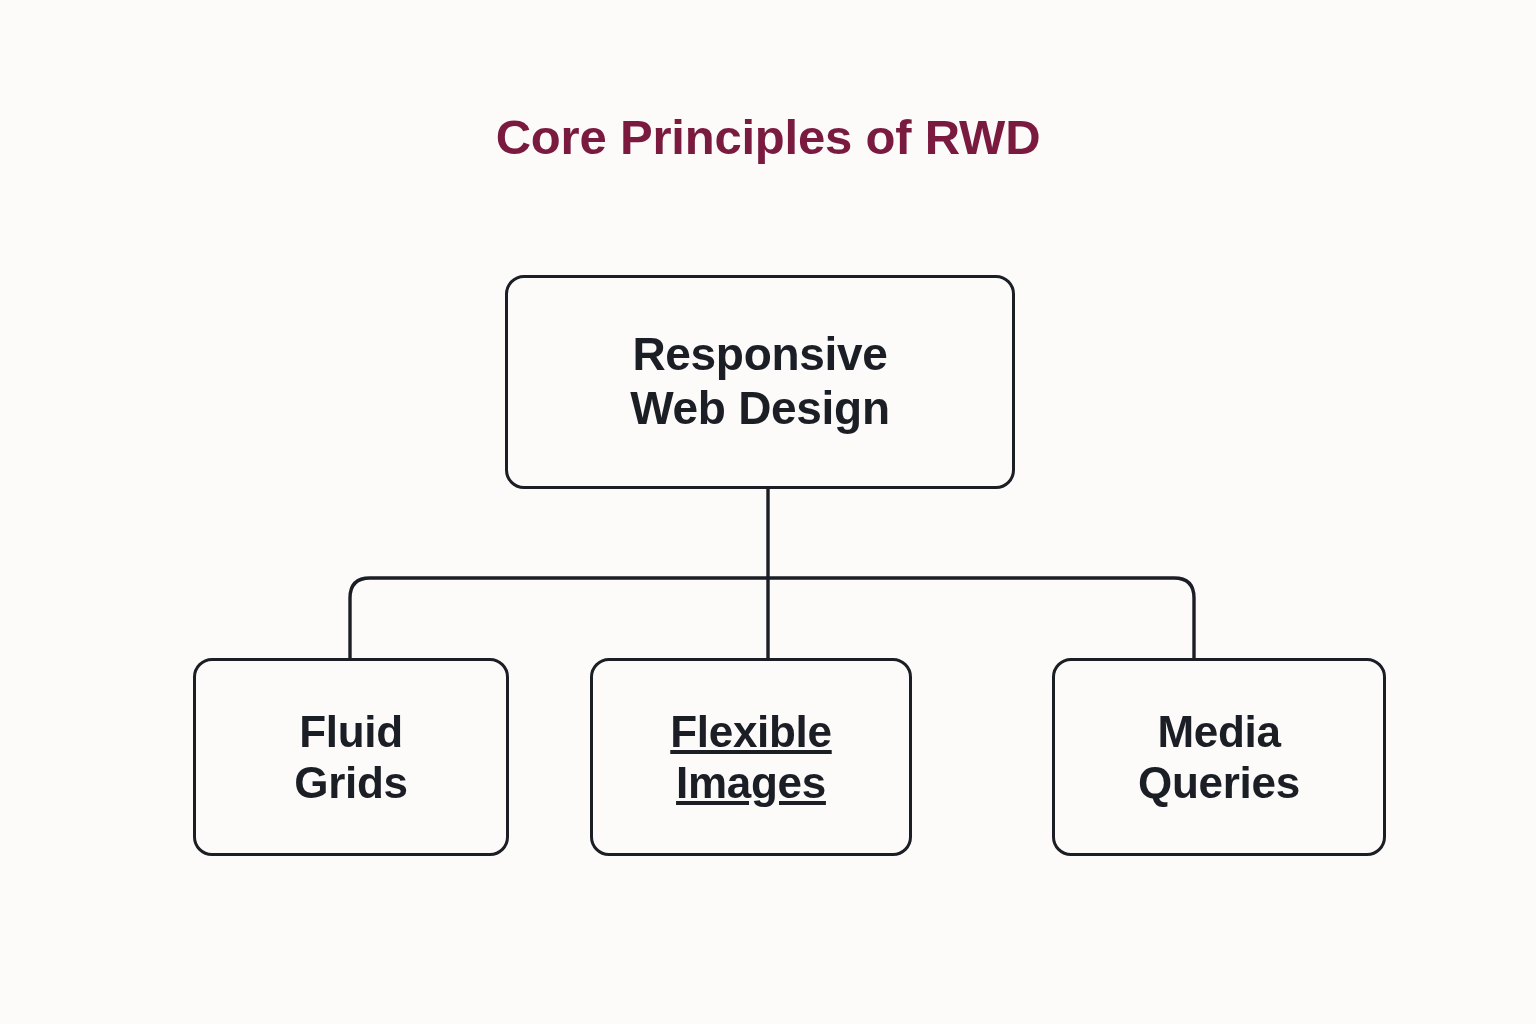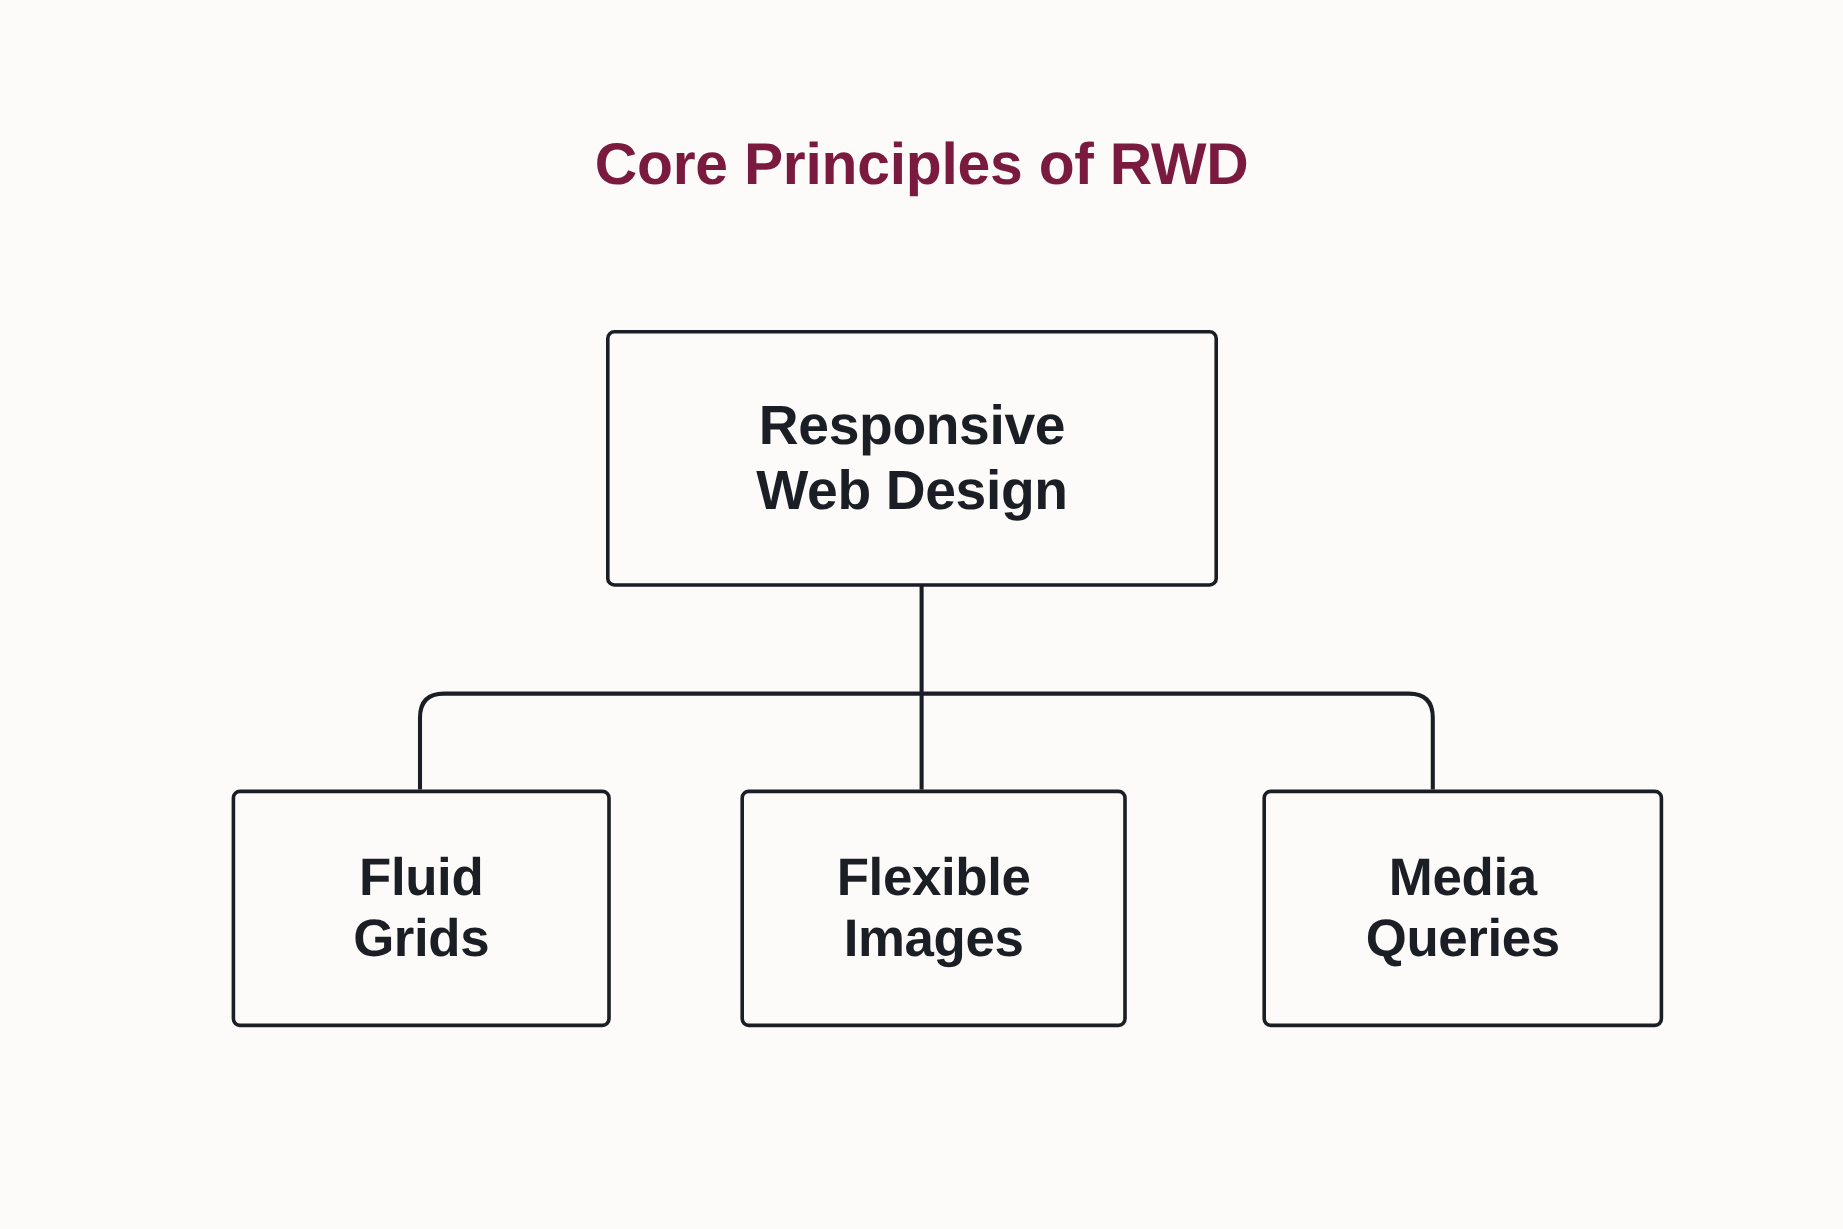--- a/index.html
+++ b/index.html
@@ -46,21 +46,21 @@
     height: 1024px;
     pointer-events: none;
   }
 
   
   .node-box {
     position: absolute;
     box-sizing: border-box;
     background: #fcfbfa;
     border: 3px solid #1b1e24;
-    border-radius: 7px;
+    border-radius: 19px;
     display: flex;
     align-items: center;
     justify-content: center;
     text-align: center;
     color: #1b1e24;
     line-height: 1.17;
     white-space: pre-line;
     user-select: none;
   }
   #node-root {
@@ -73,21 +73,21 @@
     letter-spacing: -0.3px;
   }
   .node-child {
     top: 658px;
     height: 198px;
     font-size: 44px;
     font-weight: bold;
     letter-spacing: -0.3px;
   }
   #node-child-0 { left: 193px;  width: 316px; text-align: center; }
-  #node-child-1 { left: 617px;  width: 322px; }
+  #node-child-1 { left: 590px;  width: 322px; text-decoration: underline; }
   #node-child-2 { left: 1052px; width: 334px; }
 </style>
 </head>
 <body>
 
 <div id="canvas">
 
   <div id="diagram-title">Core Principles of RWD</div>
 
   <svg id="connector-layer" viewBox="0 0 1536 1024" xmlns="http://www.w3.org/2000/svg">

